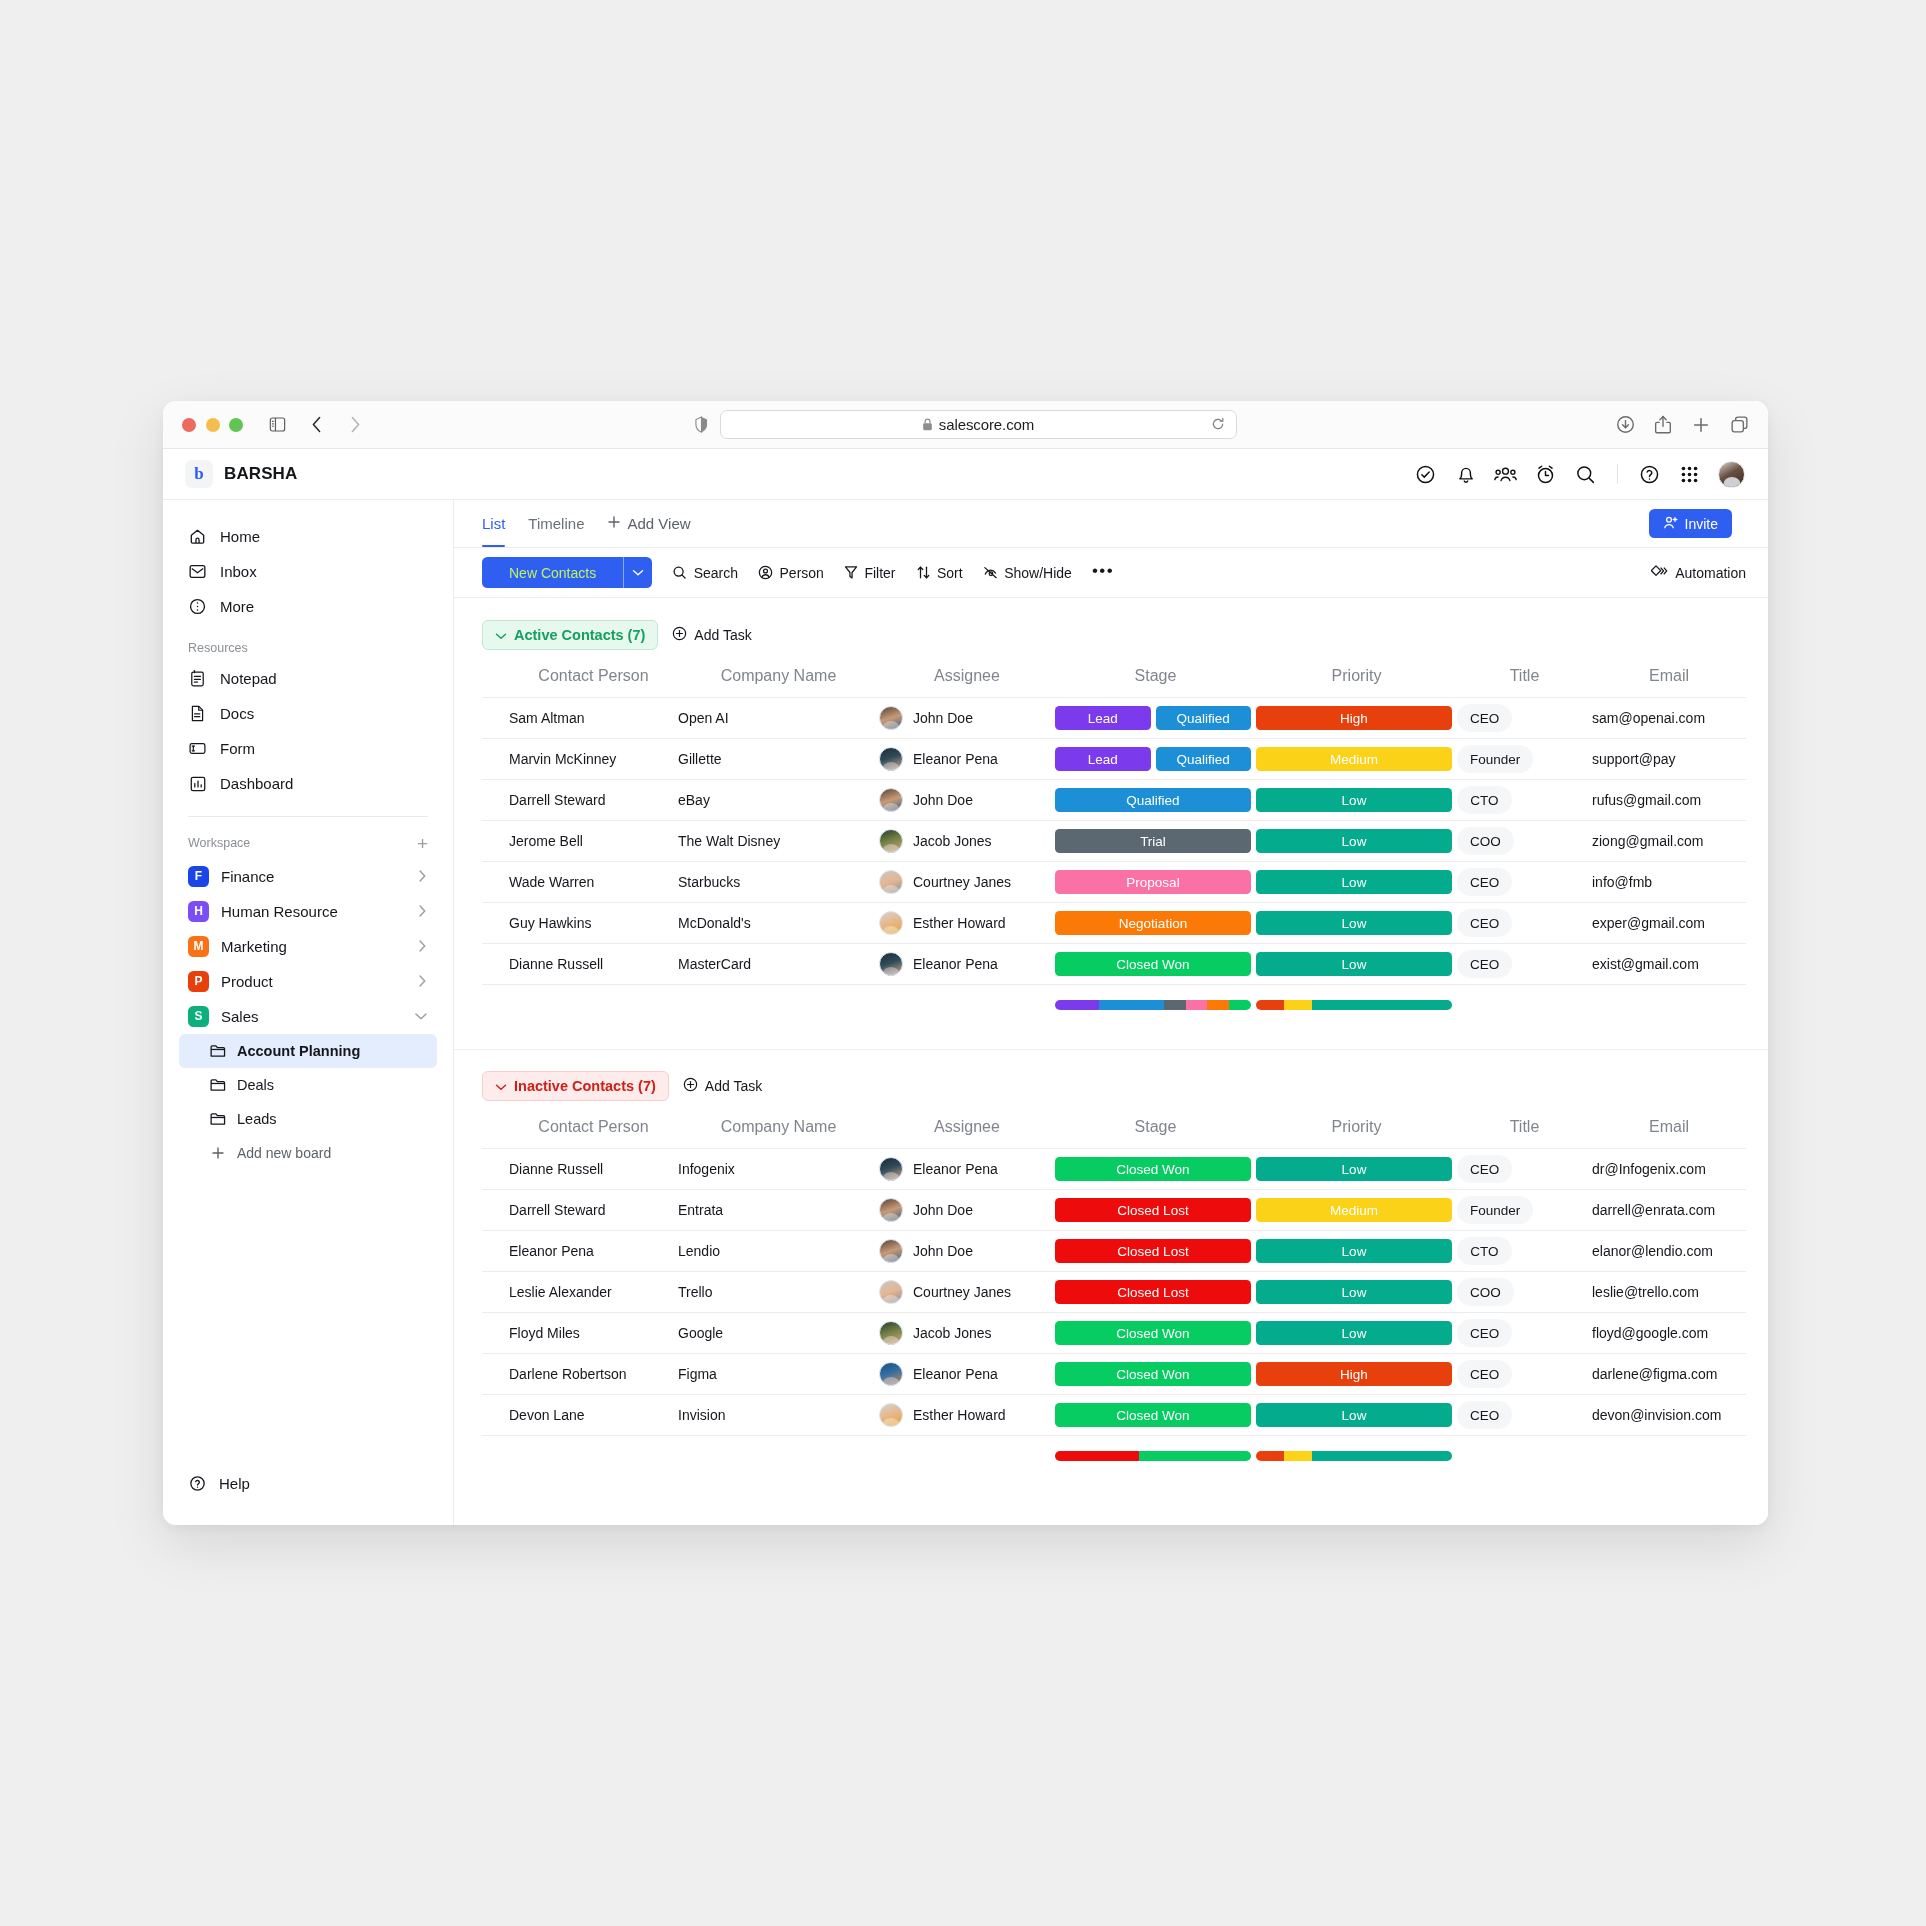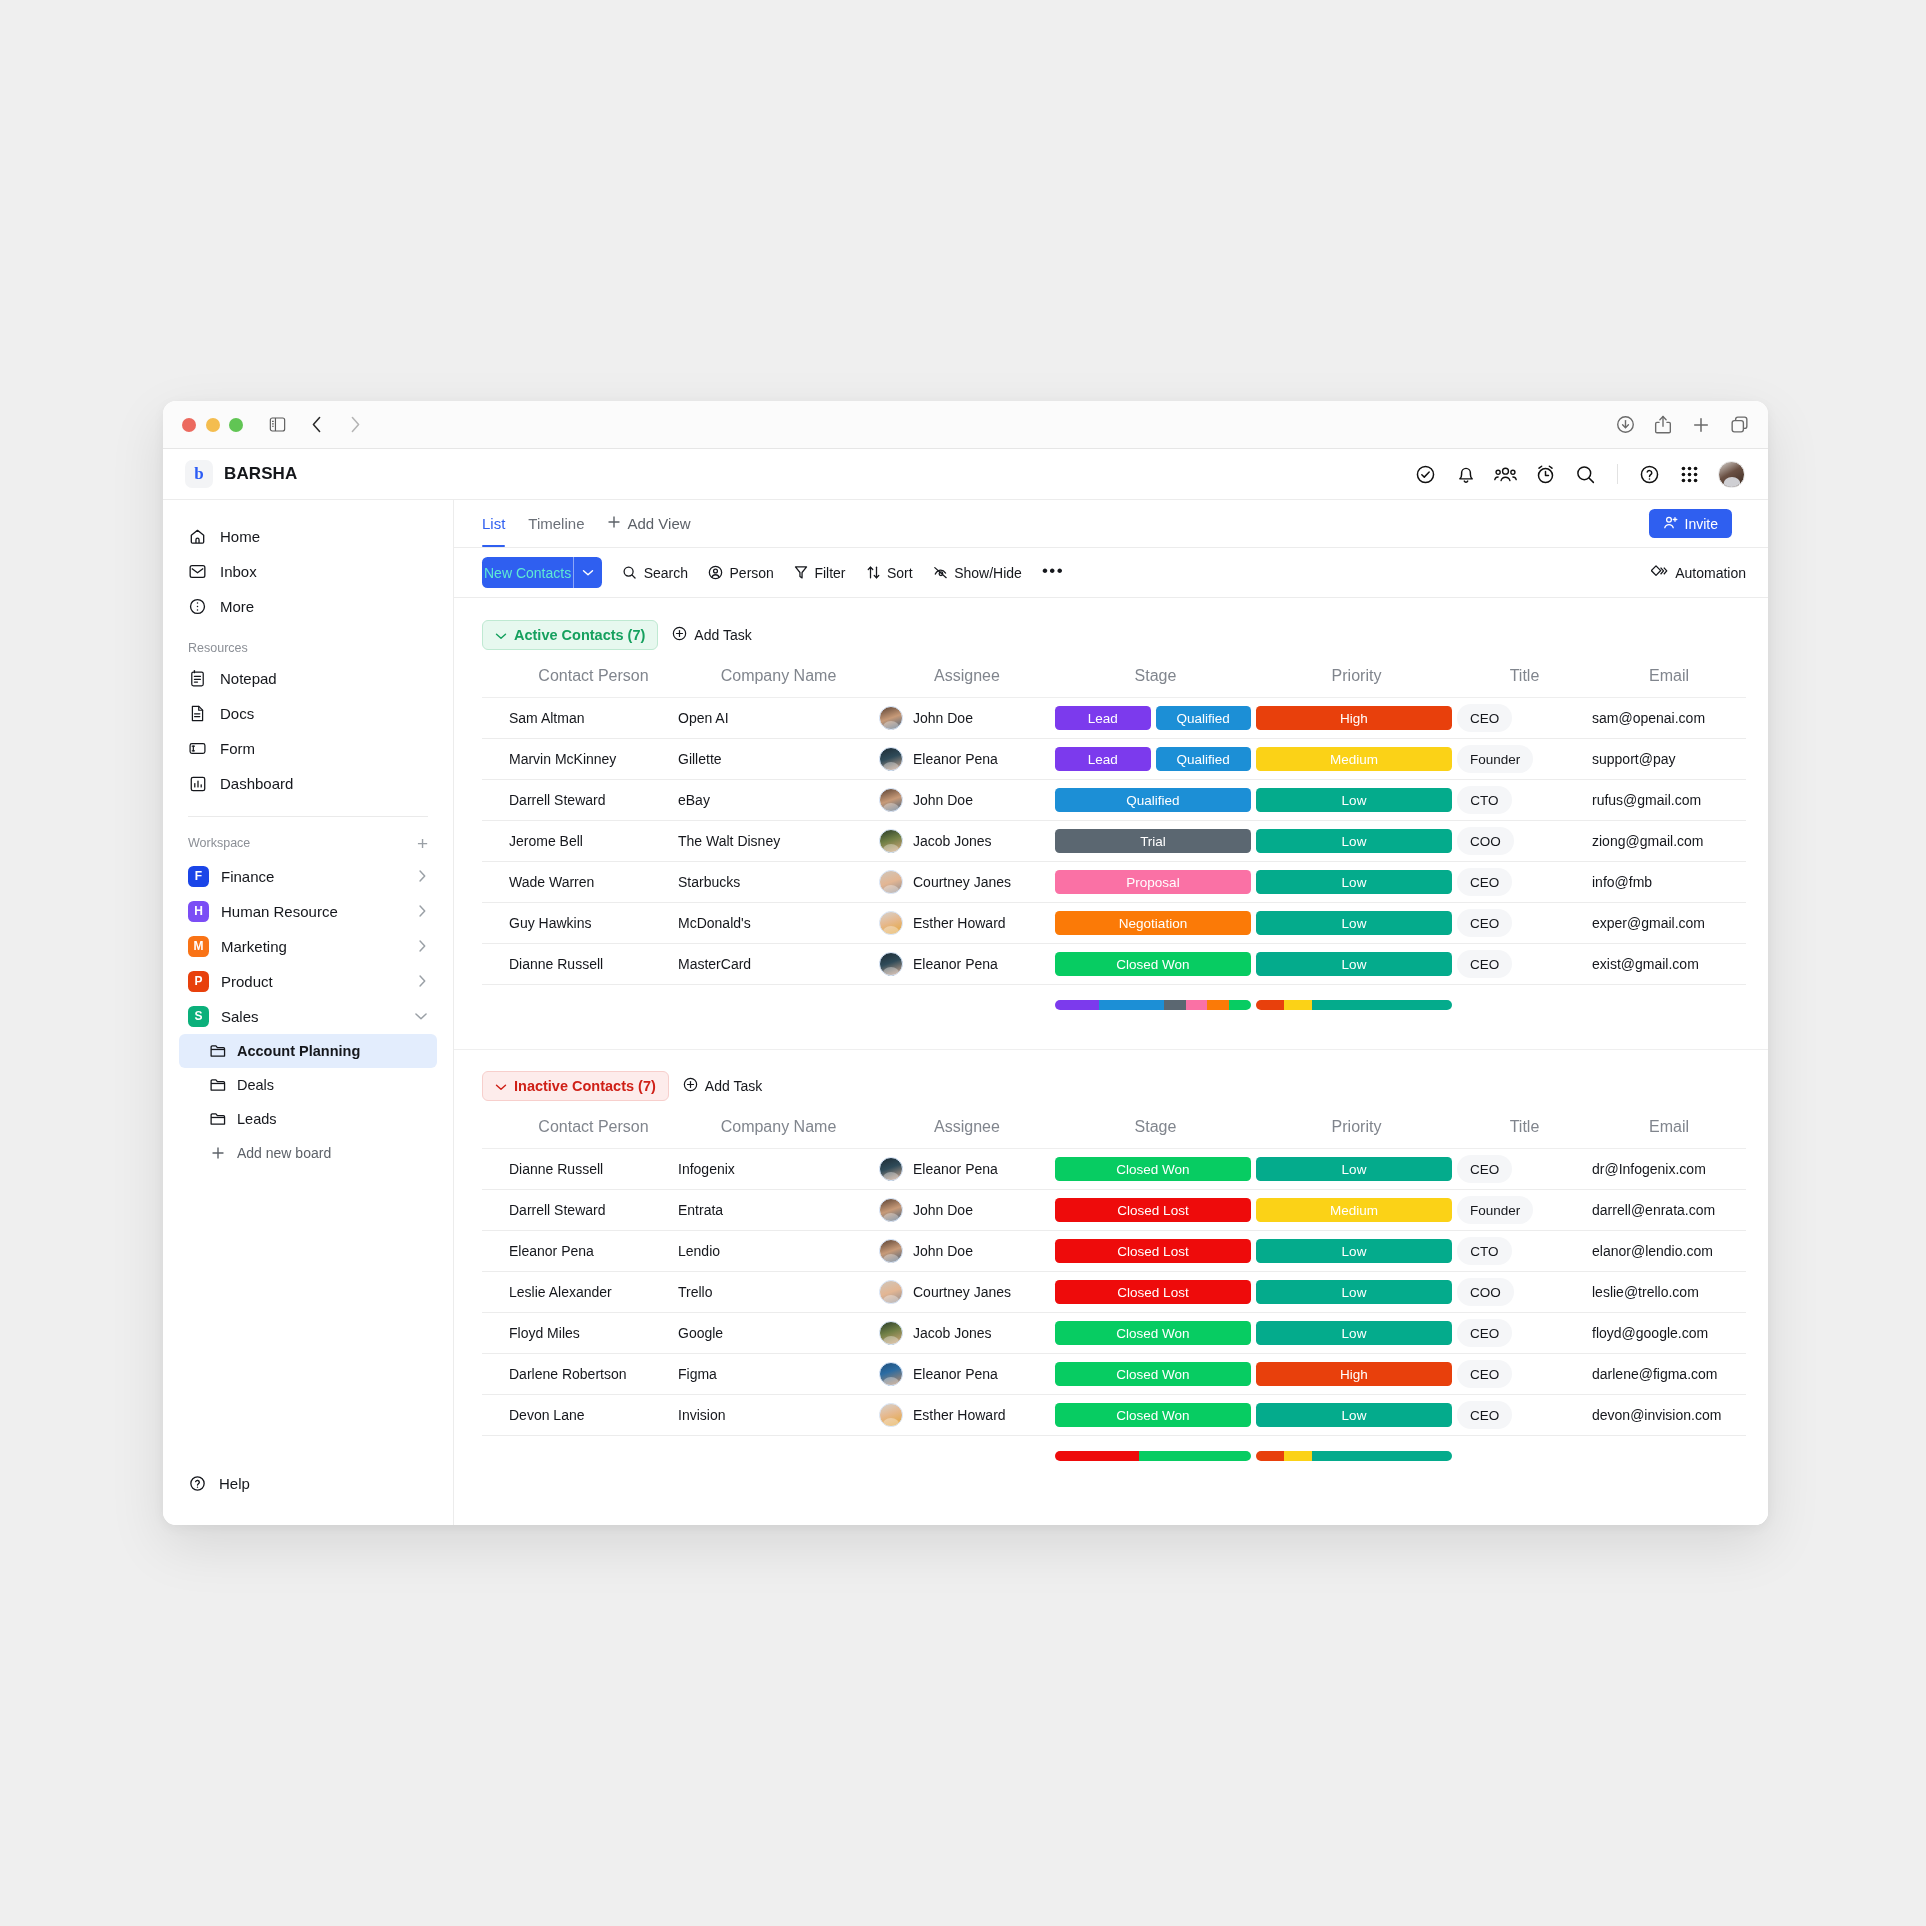--- a/index.html
+++ b/index.html
@@ -170,21 +170,21 @@
     font-size: 14px; border: none; cursor: pointer;
   }
 
   .toolbar {
     height: 50px; flex: 0 0 50px;
     display: flex; align-items: center;
     padding: 0 22px 0 28px;
     border-bottom: 0.5px solid #ececec;
   }
   .chip-split { display:flex; align-items: stretch; border-radius: 5.5px; overflow: hidden; background:#2f5ff0; margin-right: 20px; }
-  .chip-main { color:#5eead4; font-size:14px; padding: 0 2px; height: 31px; display:flex; align-items:center; }
+  .chip-main { color:#bef264; font-size:14px; padding: 0 27px; height: 31px; display:flex; align-items:center; }
   .chip-div { width: 1px; background: rgba(255,255,255,.45); }
   .chip-caret { width: 28px; display:flex; align-items:center; justify-content:center; color:#fff; }
   .tb-btn { display:flex; align-items:center; gap: 6.5px; font-size: 14px; color:#16181d; margin-right: 20px; cursor:pointer; }
   .tb-btn .ic { display:flex; color:#16181d; }
   .tb-dots { font-size: 17px; color:#16181d; letter-spacing: 1.5px; line-height: 1; margin-top:-4px; }
   .automation { margin-left:auto; display:flex; align-items:center; gap:7px; font-size:14px; color:#16181d; }
 
   .board { flex: 1; overflow: hidden; padding: 0 0 0 0; background:#fff; }
 
   .group { padding: 0 22px 0 28px; }
@@ -280,20 +280,43 @@
               <polyline points="11,2 3,11 11,20"></polyline>
             </svg>
         </span>
         <span class="cicon">
           <svg width="13" height="17" viewBox="0 0 14 22" fill="none" stroke="#b4b4b4" stroke-width="2" stroke-linecap="round" stroke-linejoin="round">
               <polyline points="3,2 11,11 3,20"></polyline>
             </svg>
         </span>
       </div>
 
+      <div class="urlwrap">
+        <span class="shield">
+          <svg width="13" height="17" viewBox="0 0 14 18">
+              <path d="M7 0.8 L13 3.6 V9 C13 13.2 10.3 16 7 17.2 Z" fill="#8a8a8a"></path>
+              <path d="M7 0.8 L1 3.6 V9 C1 13.2 3.7 16 7 17.2 Z" fill="none" stroke="#8a8a8a" stroke-width="1.2"></path>
+            </svg>
+        </span>
+        <div class="urlbar">
+          <span class="lockico">
+            <svg width="11" height="13" viewBox="0 0 12 15" fill="#8d8d8d">
+                <rect x="1" y="6" width="10" height="8" rx="1.6"></rect>
+                <path d="M3.2 6 V4 a2.8 2.8 0 0 1 5.6 0 V6" fill="none" stroke="#8d8d8d" stroke-width="1.4"></path>
+              </svg>
+          </span>
+          <span class="urltext">salescore.com</span>
+          <span class="reload">
+            <svg width="14" height="14" viewBox="0 0 18 18" fill="none" stroke="#7c7c7c" stroke-width="1.5" stroke-linecap="round">
+              <path d="M15 9a6 6 0 1 1-1.8-4.3"></path>
+                <polyline points="15.2,1.6 15.2,5.2 11.6,5.2"></polyline>
+            </svg>
+          </span>
+        </div>
+      </div>
 
       <div class="chrome-right">
         <span class="cicon">
           <svg width="19" height="19" viewBox="0 0 22 22" fill="none" stroke="#6b6b6b" stroke-width="1.6" stroke-linecap="round" stroke-linejoin="round">
             <circle cx="11" cy="11" r="9"></circle>
               <line x1="11" y1="6.5" x2="11" y2="14.5"></line>
               <polyline points="7.6,11.3 11,14.7 14.4,11.3"></polyline>
           </svg>
         </span>
         <span class="cicon">

